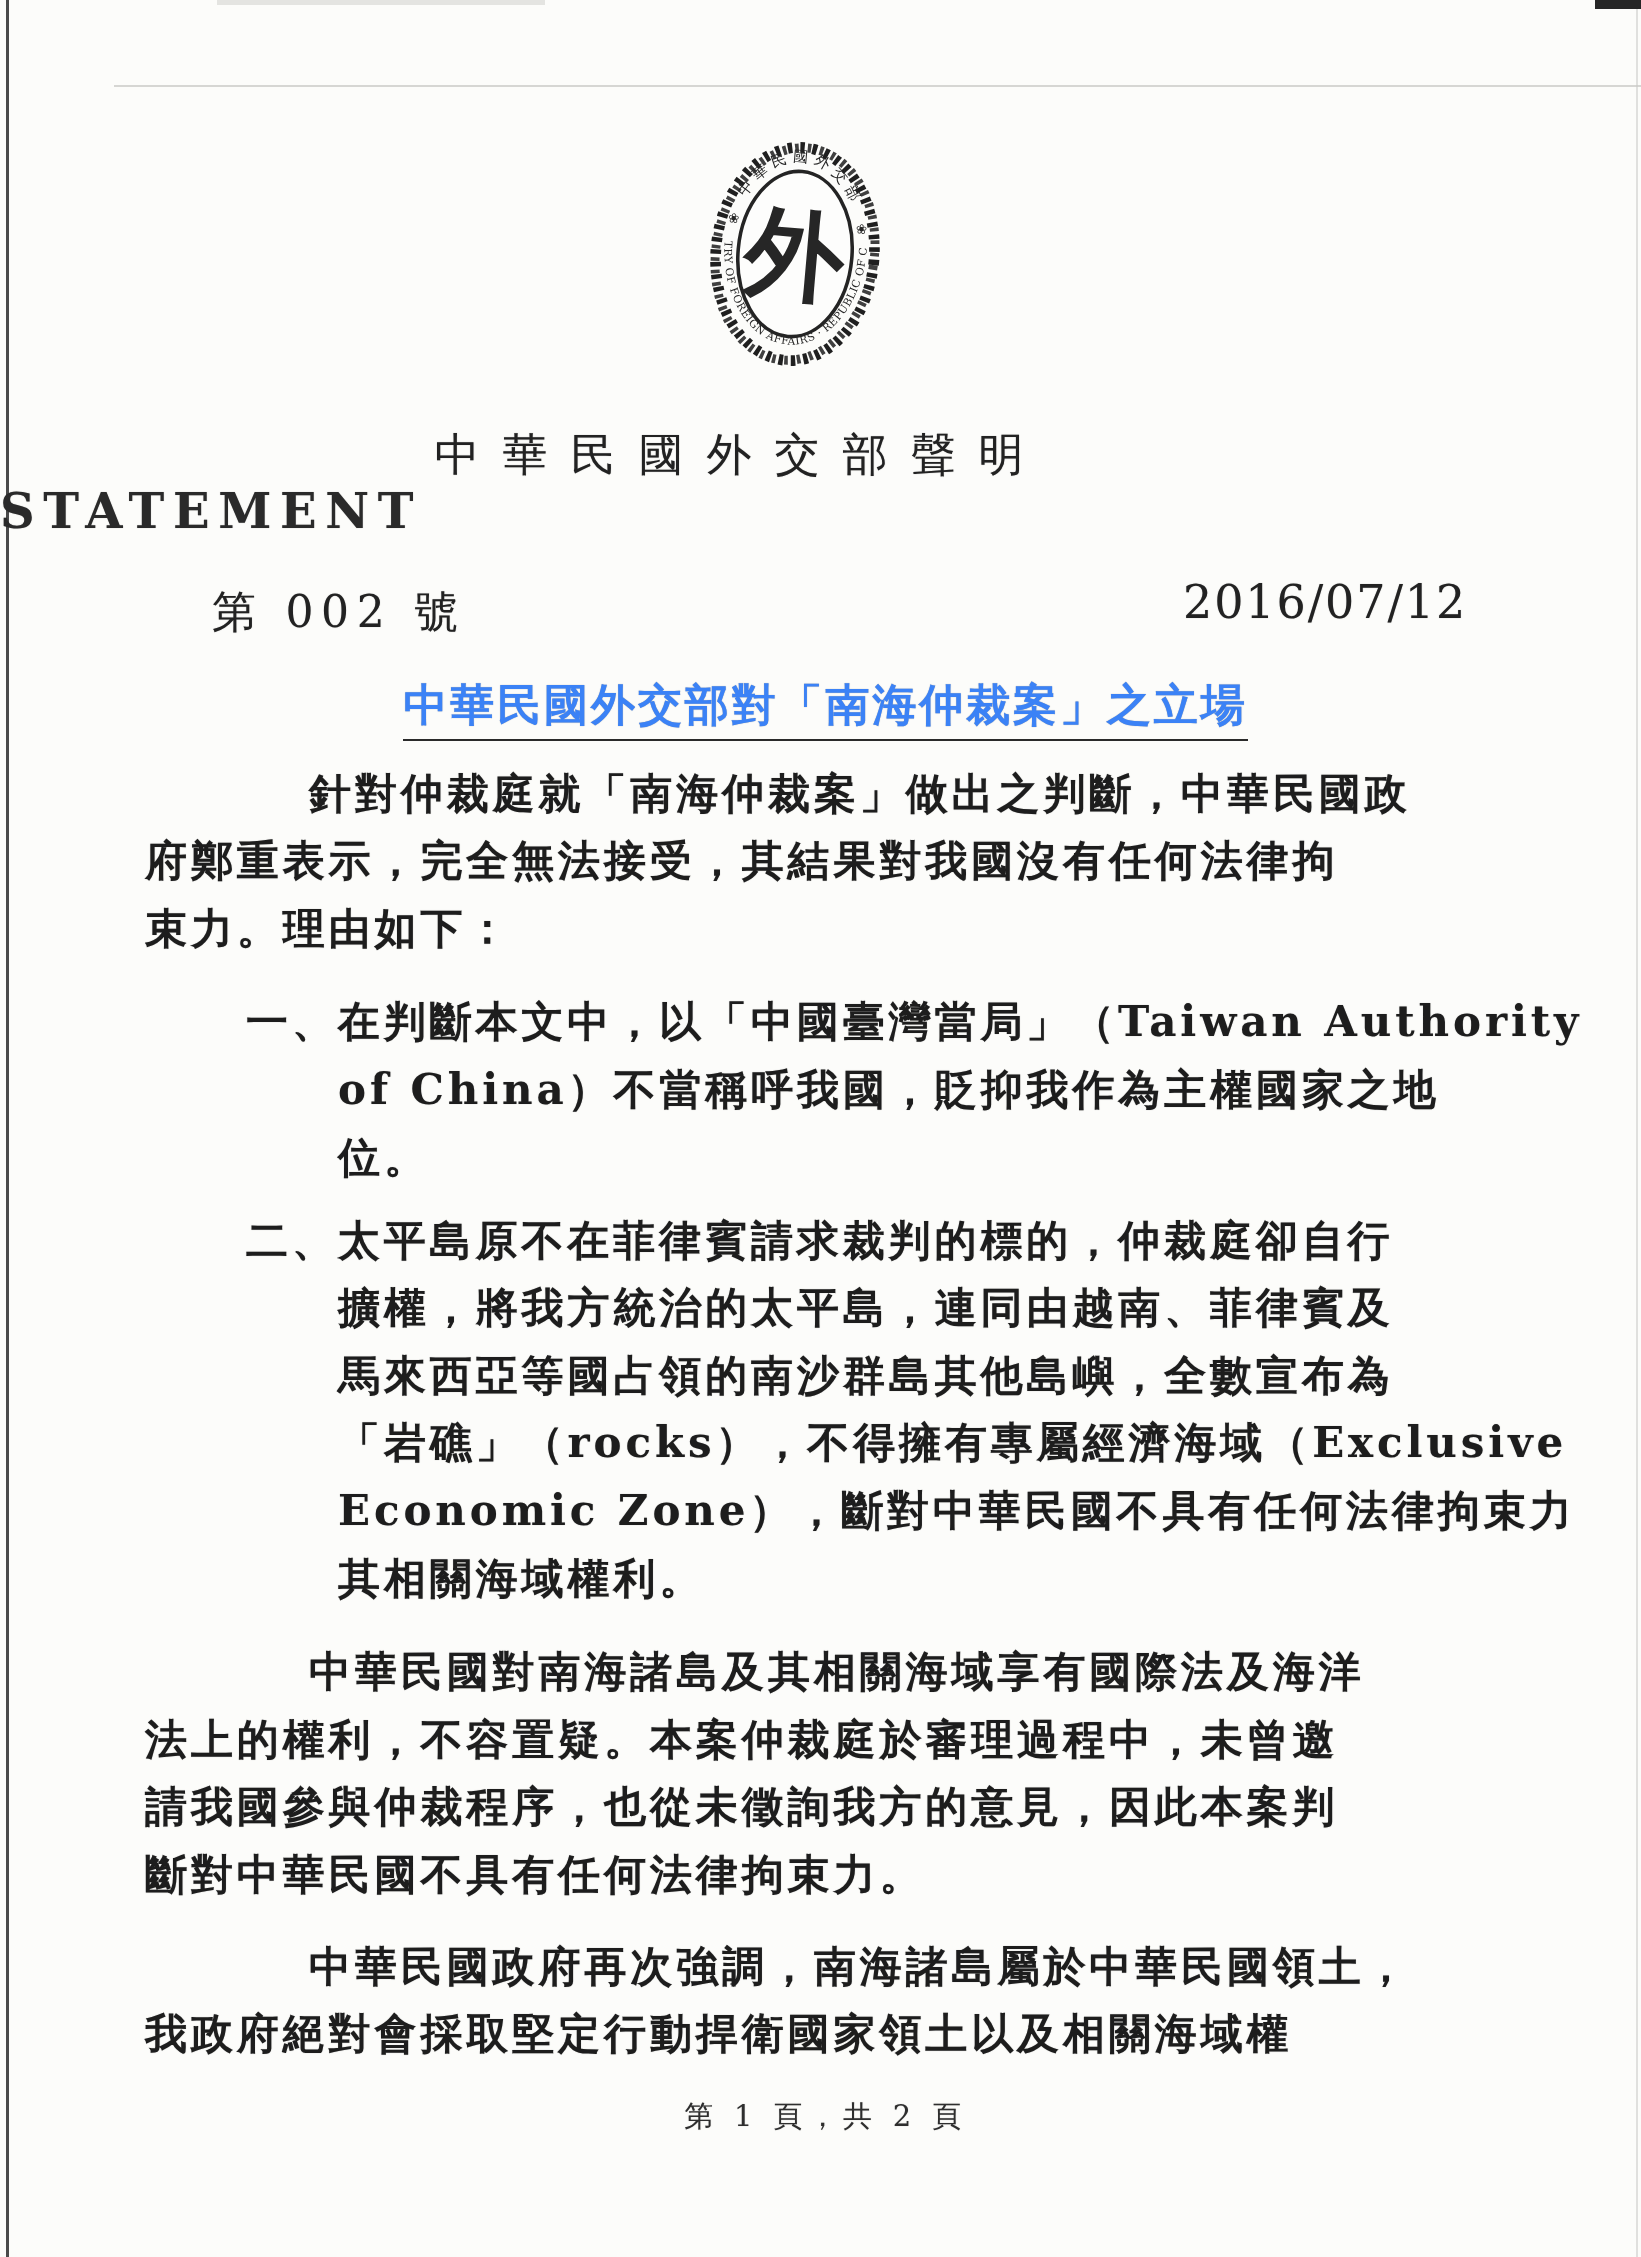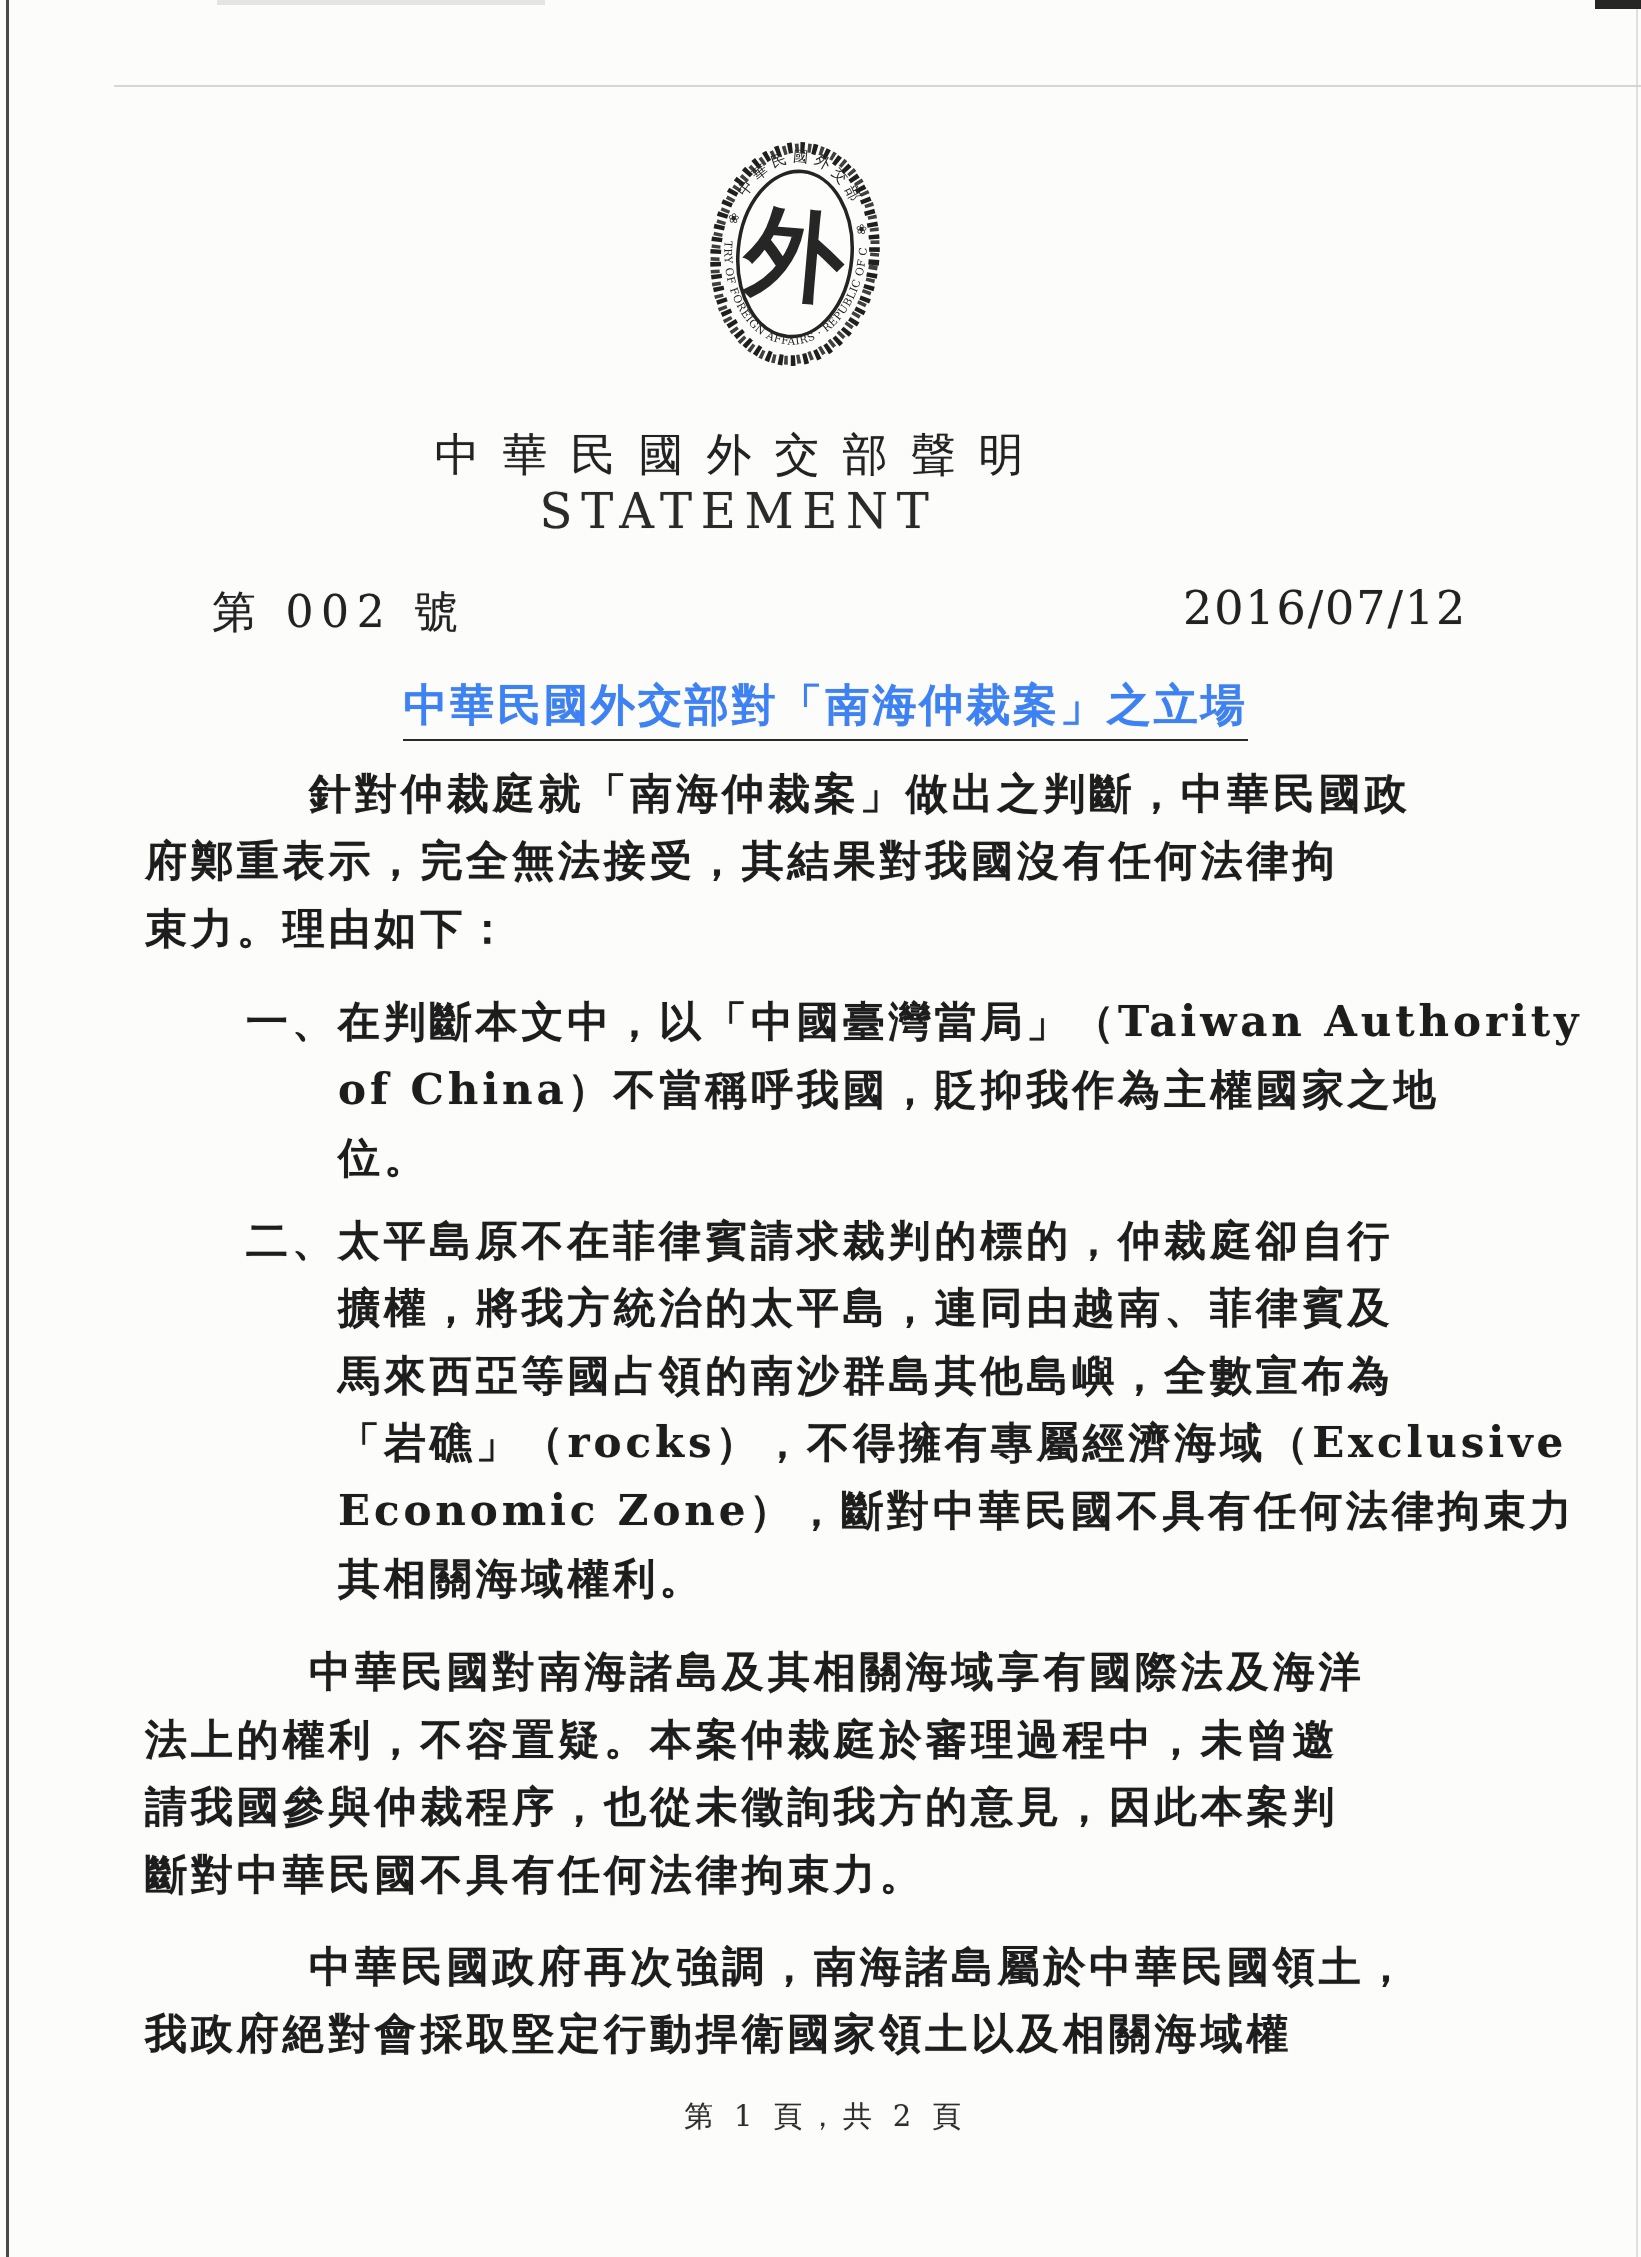--- a/index.html
+++ b/index.html
@@ -23,34 +23,33 @@
   .seal text{fill:#262626;font-family:"DejaVu Serif","Liberation Serif",serif;}
 
   .title-cn{
     position:absolute;left:0;top:425px;width:1481px;
     text-align:center;font-size:45px;letter-spacing:23px;
     color:#222;text-shadow:0 0 1px rgba(20,20,20,.4);
     white-space:nowrap;
   }
   .title-en{
     position:absolute;left:0;top:483px;width:1477px;
-    text-align:center;font-size:48px;letter-spacing:8.7px;
-    color:#2a2a2a;text-shadow:0 0 1px rgba(20,20,20,.35);
+    text-align:left;font-size:48px;letter-spacing:8.7px;
+    color:#2a2a2a;text-shadow:0 0 1px rgba(20,20,20,.35);font-weight:bold;
   }
   .doc-number{
     position:absolute;left:212px;top:583px;
     font-size:44px;letter-spacing:7.7px;color:#222;
     text-shadow:0 0 1px rgba(20,20,20,.35);
     text-align:right;
   }
   .doc-date{
     position:absolute;left:1183px;top:575px;
     font-size:46px;letter-spacing:1.9px;color:#222;
     text-shadow:0 0 1px rgba(20,20,20,.35);
-    margin-top:6px;
   }
   .subject{
     position:absolute;left:145px;top:676px;width:1361px;
     text-align:center;font-size:44px;font-weight:bold;letter-spacing:2.9px;
     color:#3b82f6;text-shadow:0 0 1px rgba(20,20,20,.4);
   }
   .subject span{border-bottom:2.9px solid #2a2a2a;padding-bottom:8.7px;}
 
   .bl{
     position:absolute;left:145px;

